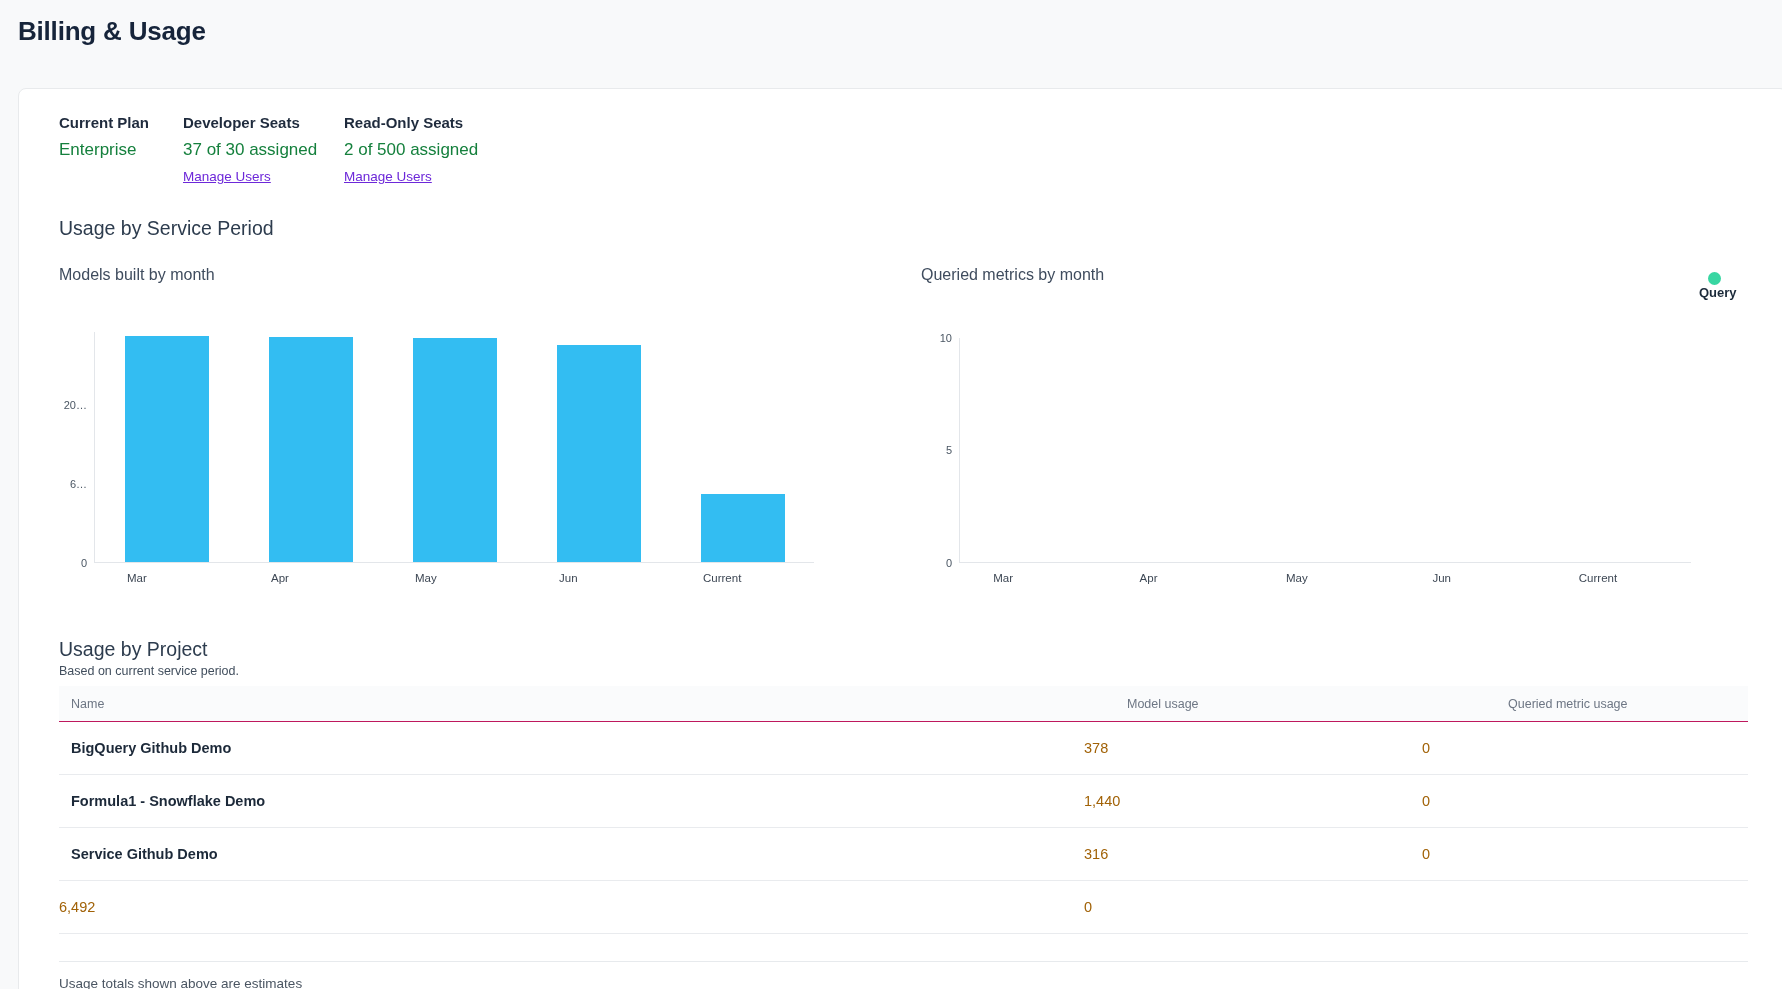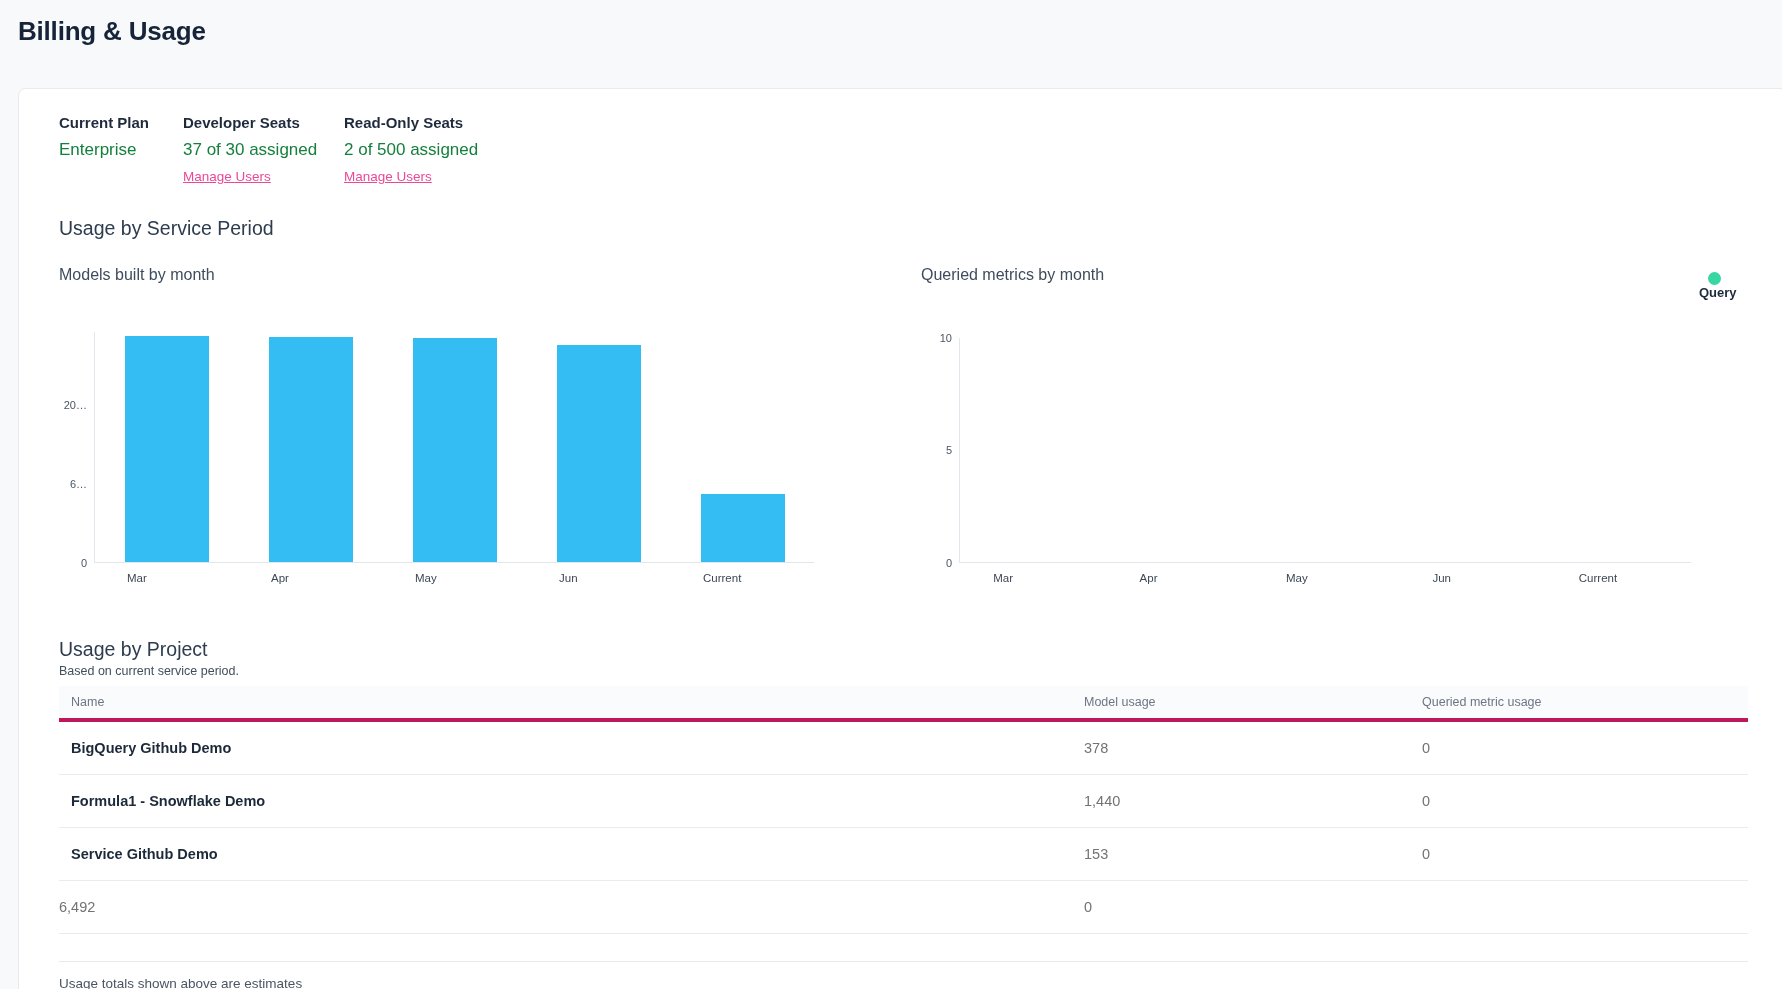--- a/index.html
+++ b/index.html
@@ -12,21 +12,21 @@
   .card { position:absolute; left:18px; top:88px; width:1770px; height:960px;
     background:#ffffff; border:1px solid #e8eaec; border-radius:8px 8px 0 0; }
 
   
   .plan-row { display:flex; padding:25px 0 0 40px; }
   .plan-col { }
   .plan-col.c1 { width:124px; }
   .plan-col.c2 { width:161px; }
   .plan-label { font-size:15px; font-weight:700; color:#1f2b3d; }
   .plan-value { font-size:17px; color:#15803d; margin-top:9px; }
-  .plan-link  { display:inline-block; font-size:13.5px; color:#ec4899; text-decoration:underline;
+  .plan-link  { display:inline-block; font-size:13.5px; color:#6d28d9; text-decoration:underline;
     margin-top:9px; cursor:pointer; }
 
   .section-heading { margin:32px 0 0 40px; font-size:19.5px; font-weight:400; color:#2d3c4e; }
 
   
   .charts-wrap { position:relative; margin-top:18px; height:330px; width:100%; }
   .chart-title { position:absolute; top:8px; font-size:16px; color:#3f4c5e; }
   .chart-title.left  { left:40px; }
   .chart-title.right { left:902px; }
   .legend { position:absolute; left:1674px; top:14px; display:flex; align-items:center;flex-direction:column; }
@@ -40,26 +40,26 @@
   .ytick { position:absolute; width:58px; text-align:right; font-size:11px; color:#44506046;
     color:#4a5663; }
   .xtick { position:absolute; width:80px; text-align:left; font-size:11.5px; color:#3d4754; }
 
   
   .project-heading { margin:50px 0 0 40px; font-size:19.5px; font-weight:400; color:#2d3c4e; }
   .project-sub { margin:3px 0 0 40px; font-size:12.5px; color:#414e5d; }
 
   .usage-table { margin:8px 0 0 40px; width:1689px; }
   .t-header { display:grid; grid-template-columns:1025px 338px 1fr; align-items:center;
-    height:36px; background:#fafbfc; border-bottom:4px solid #be185d; }
+    height:36px; background:#fafbfc; border-bottom:1px solid #be185d;gap:43px; }
   .t-header .cell { font-size:12.5px; color:#6d7684; }
   .t-header .cell.first { padding-left:12px; }
   .t-row { display:grid; grid-template-columns:1025px 338px 1fr; align-items:center;
     height:53px; border-bottom:1px solid #e9ebee; }
-  .t-row .cell { font-size:14.5px; color:#737373; }
+  .t-row .cell { font-size:14.5px; color:#a16207; }
   .t-row .cell.first { padding-left:12px; font-weight:700; color:#1c2939; }
 
   .bottom-divider { margin:27px 0 0 40px; width:1689px; border:none;
     border-top:1px solid #e7eaed; }
   .footnote { margin:14px 0 0 40px; font-size:13.5px; color:#4a5562; }
 </style>
 </head>
 <body>
 
 <h1 class="page-title">Billing &amp; Usage</h1>
@@ -136,21 +136,21 @@
           <div class="cell ">378</div>
           <div class="cell ">0</div>
         </div>
         <div class="t-row">
           <div class="cell first">Formula1 - Snowflake Demo</div>
           <div class="cell ">1,440</div>
           <div class="cell ">0</div>
         </div>
         <div class="t-row">
           <div class="cell first">Service Github Demo</div>
-          <div class="cell ">153</div>
+          <div class="cell ">316</div>
           <div class="cell ">0</div>
         </div>
         <div class="t-row">
           <div class="cell ">6,492</div>
           <div class="cell ">0</div>
         </div>
       </div>
   </div>
 
   <hr class="bottom-divider">

